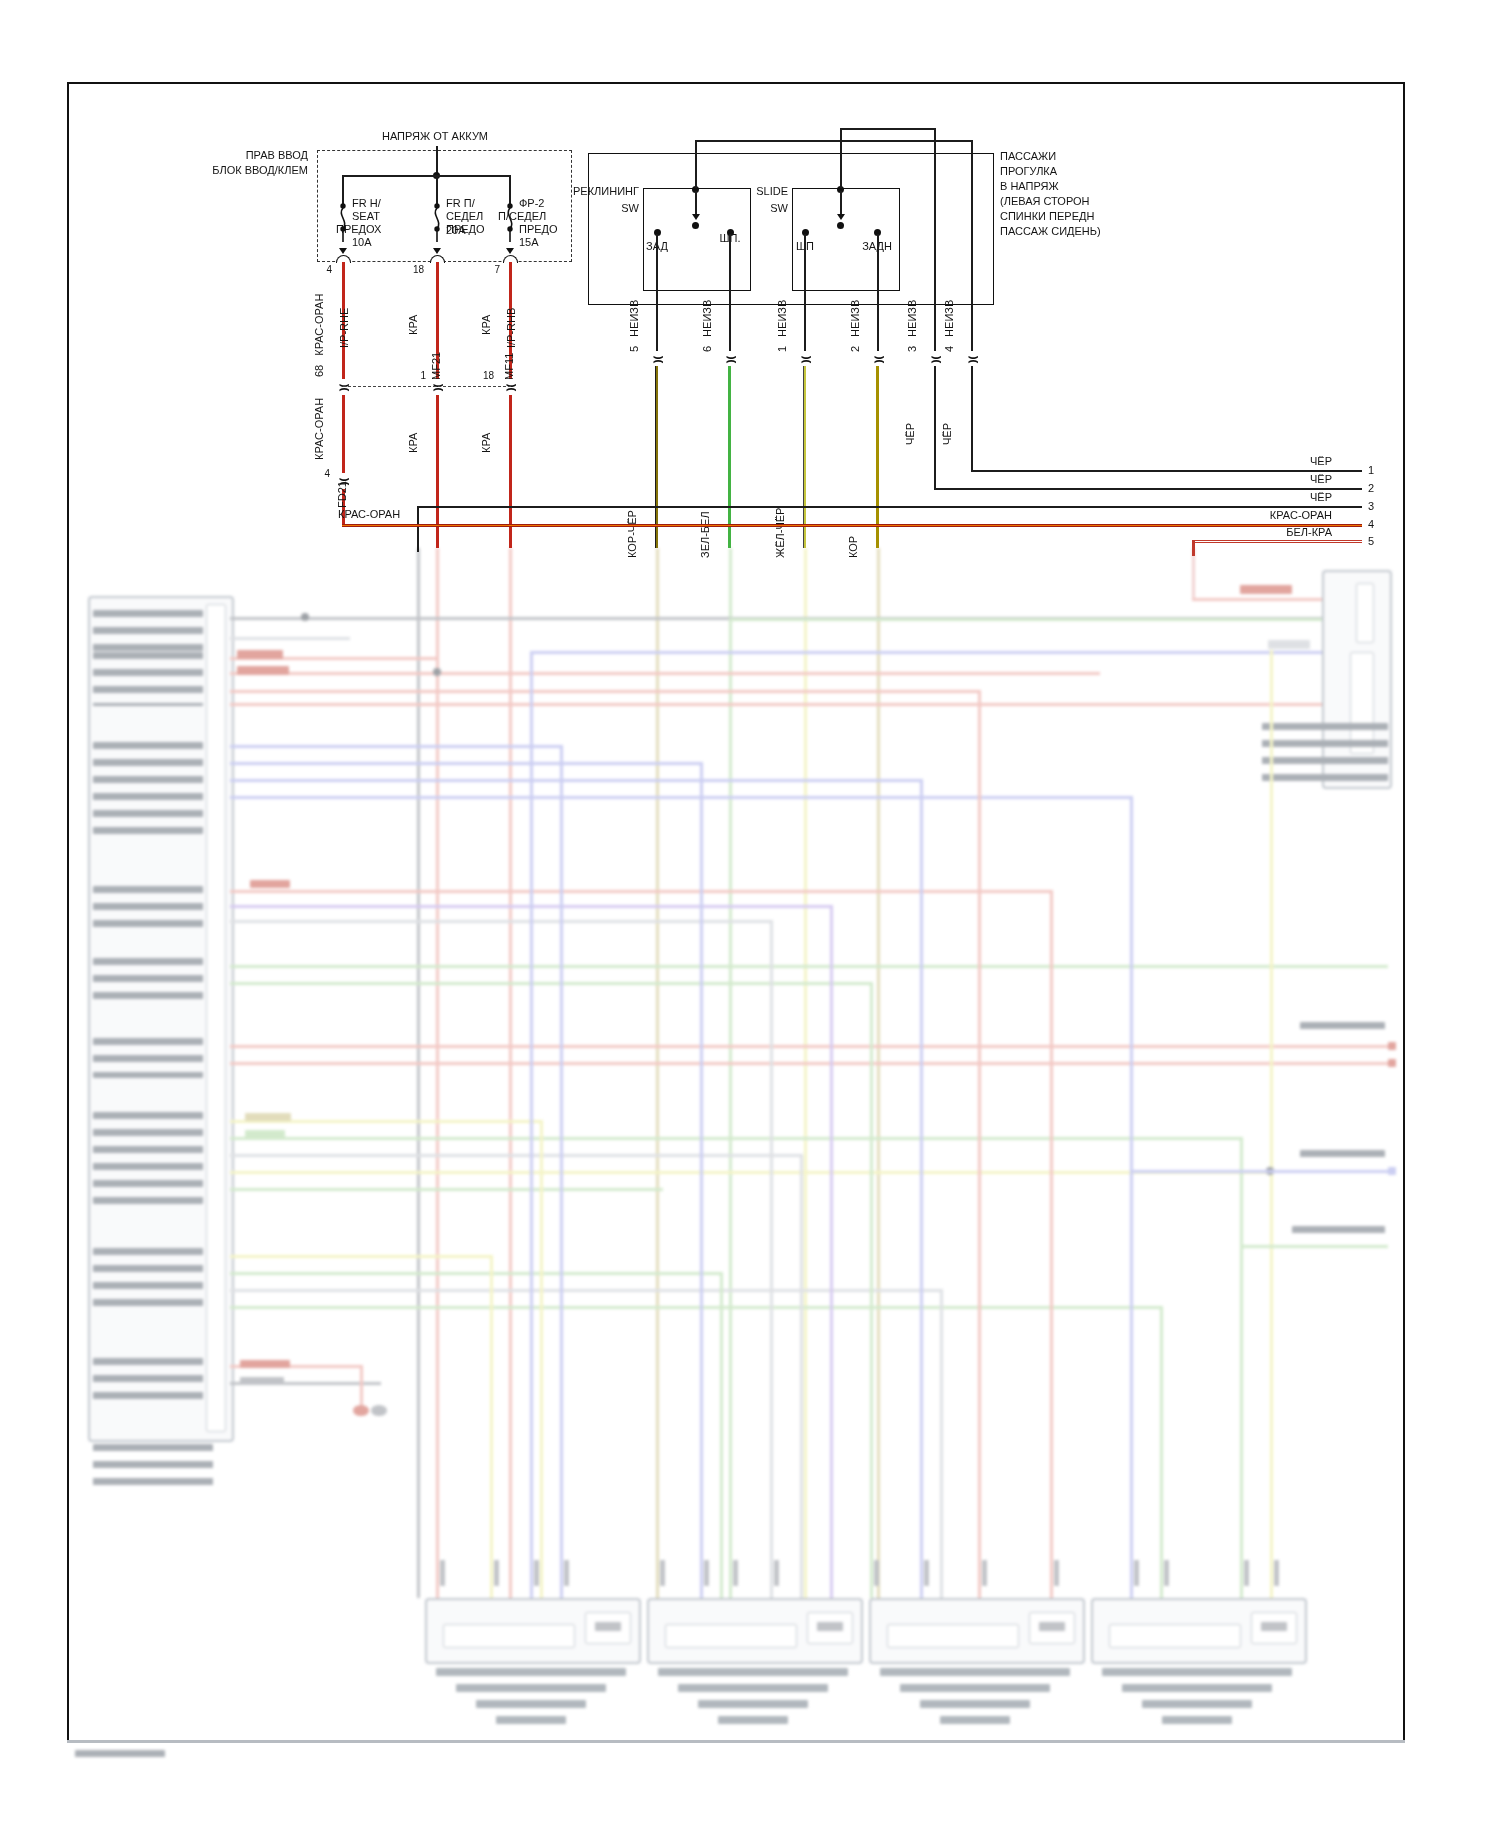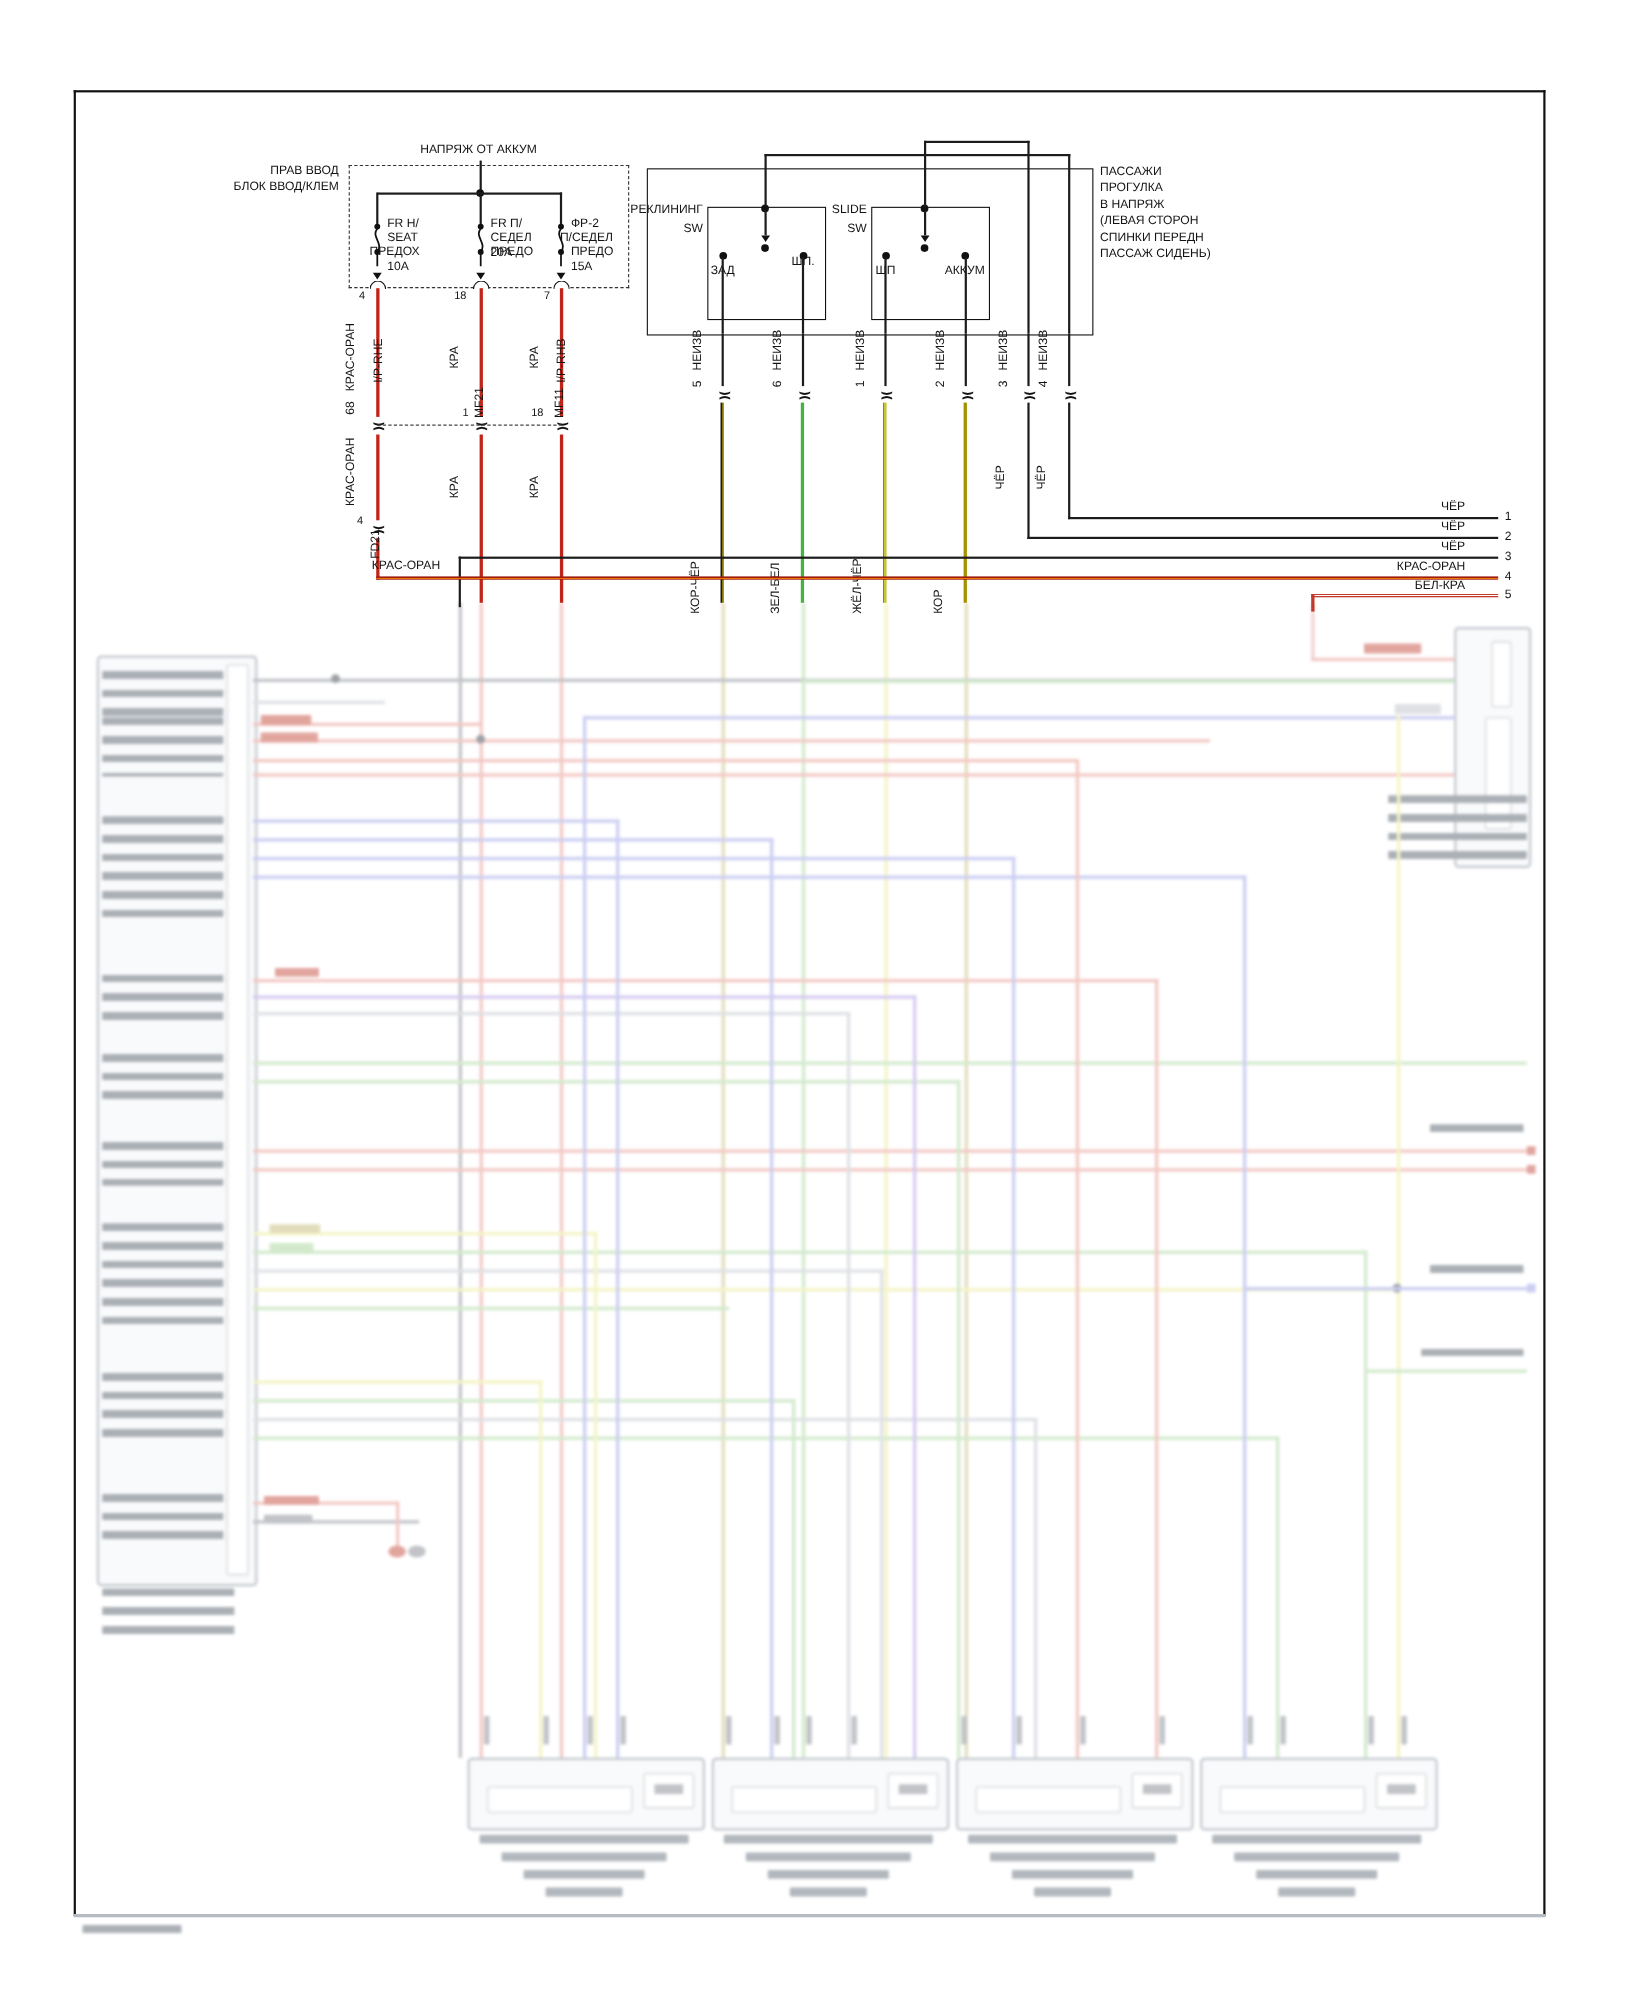--- a/index.html
+++ b/index.html
@@ -246,21 +246,21 @@
 
   <span class="A lb" style="left:352px;top:197px">FR H/</span>
   <span class="A lb" style="left:352px;top:210px">SEAT</span>
   <span class="A lb" style="left:336px;top:223px">ПРЕДОХ</span>
   <span class="A lb" style="left:352px;top:236px">10A</span>
   <span class="A lb" style="left:446px;top:197px">FR П/</span>
   <span class="A lb" style="left:446px;top:210px">СЕДЕЛ</span>
   <span class="A lb" style="left:446px;top:223px">ПРЕДО</span>
   <span class="A lb" style="left:446px;top:224px">20A</span>
   <span class="A lb" style="left:519px;top:197px">ФР-2</span>
-  <span class="A lb" style="left:509px;top:210px">П/СЕДЕЛ</span>
+  <span class="A lb" style="left:498px;top:210px">П/СЕДЕЛ</span>
   <span class="A lb" style="left:519px;top:223px">ПРЕДО</span>
   <span class="A lb" style="left:519px;top:236px">15A</span>
 
   <span class="A lb sm tr" style="left:308px;top:264px;width:24px">4</span>
   <span class="A lb sm tr" style="left:400px;top:264px;width:24px">18</span>
   <span class="A lb sm tr" style="left:476px;top:264px;width:24px">7</span>
 
   <i class="A v cR" style="left:342px;top:262px;height:265px"></i>
   <i class="A v cR" style="left:436px;top:262px;height:286px"></i>
   <i class="A v cR" style="left:509px;top:262px;height:286px"></i>
@@ -329,21 +329,21 @@
   <span class="A lb tc" style="left:635px;top:240px;width:44px">ЗАД</span>
   <span class="A lb tc" style="left:708px;top:232px;width:44px">ШП.</span>
 
   <i class="A dot" style="left:837px;top:186px"></i>
   <i class="A v2 cK" style="left:840px;top:191px;height:23px"></i>
   <i class="A arr" style="left:837px;top:214px"></i>
   <i class="A dot" style="left:837px;top:222px"></i>
   <i class="A dot" style="left:802px;top:229px"></i>
   <i class="A dot" style="left:874px;top:229px"></i>
   <span class="A lb tc" style="left:783px;top:240px;width:44px">ШП</span>
-  <span class="A lb tc" style="left:848px;top:240px;width:58px">АККУМ</span>
+  <span class="A lb tc" style="left:848px;top:240px;width:58px">ЗАДН</span>
 
   <i class="A v2 cK" style="left:695px;top:140px;height:48px"></i>
   <i class="A h2 cK" style="left:695px;top:140px;width:278px"></i>
   <i class="A v2 cK" style="left:971px;top:140px;height:163px"></i>
   <i class="A v2 cK" style="left:840px;top:128px;height:60px"></i>
   <i class="A h2 cK" style="left:840px;top:128px;width:96px"></i>
   <i class="A v2 cK" style="left:934px;top:128px;height:175px"></i>
 
   <i class="A v2 cK" style="left:656px;top:234px;height:69px"></i>
   <i class="A v2 cK" style="left:729px;top:234px;height:69px"></i>

